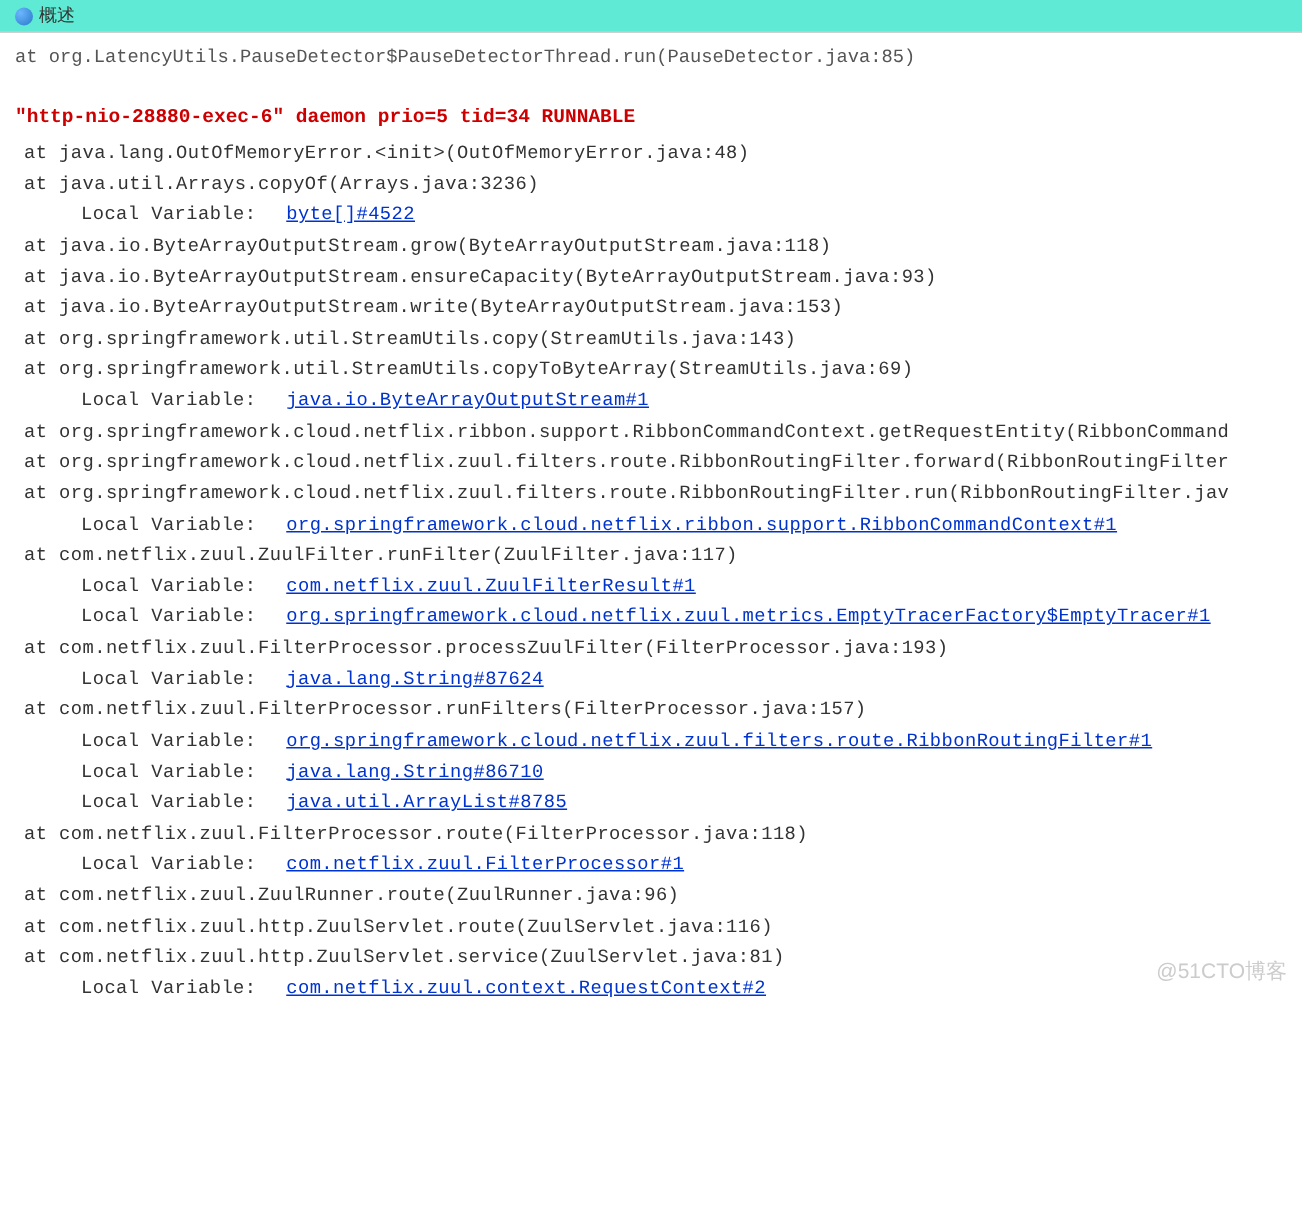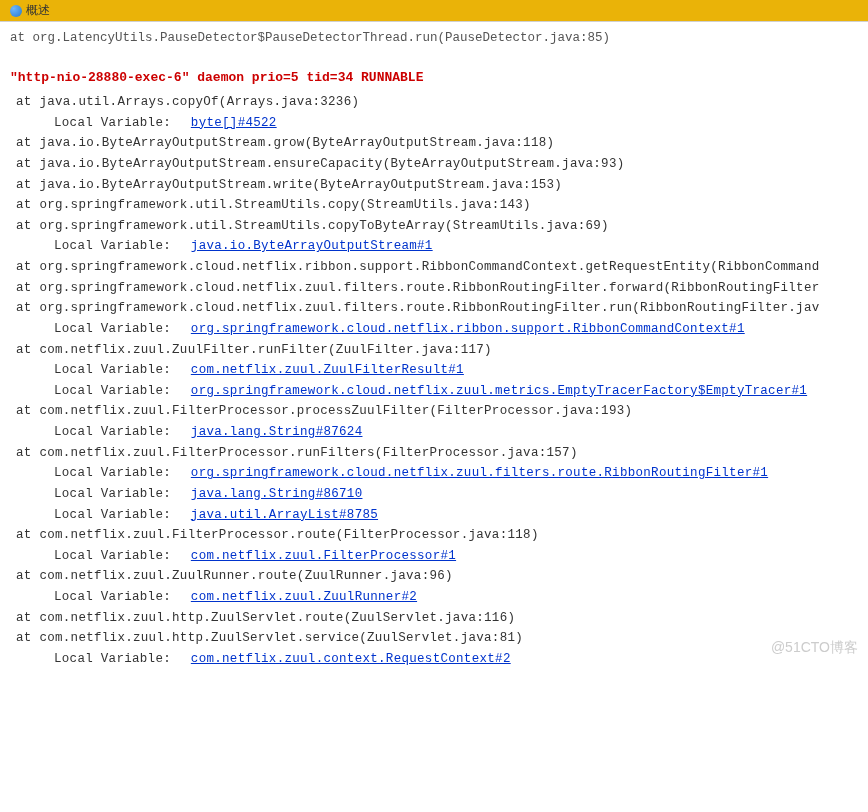--- a/index.html
+++ b/index.html
@@ -10,21 +10,21 @@
     body {
       font-family: 'Courier New', monospace;
       font-size: 13px;
       background: #ffffff;
       color: #333333;
       line-height: 1.65;
       width: 868px;
       position: relative;
     }
     .tab-bar {
-      background: #eab308;
+      background: #5eead4;
       border-bottom: 1px solid #d0d0d0;
       height: 22px;
       display: flex;
       align-items: center;
       padding-left: 4px;
     }
     .tab-item {
       display: flex;
       align-items: center;
       padding: 2px 6px;
@@ -90,20 +90,21 @@
   <div class="tab-item">
     <span class="tab-icon"></span>
     <span>概述</span>
   </div>
 </div>
 
 <div class="content">
   <div class="truncated-line">at org.LatencyUtils.PauseDetector$PauseDetectorThread.run(PauseDetector.java:85)</div>
   <div class="thread-header">"http-nio-28880-exec-6" daemon prio=5 tid=34 RUNNABLE</div>
   <div id="stack-container">
+      <div class="stack-line at-line">at java.lang.OutOfMemoryError.&lt;init&gt;(OutOfMemoryError.java:48)</div>
       <div class="stack-line at-line">at java.util.Arrays.copyOf(Arrays.java:3236)</div>
       <div class="stack-line local-var-line"><span>Local Variable: </span><span class="link">byte[]#4522</span></div>
       <div class="stack-line at-line">at java.io.ByteArrayOutputStream.grow(ByteArrayOutputStream.java:118)</div>
       <div class="stack-line at-line">at java.io.ByteArrayOutputStream.ensureCapacity(ByteArrayOutputStream.java:93)</div>
       <div class="stack-line at-line">at java.io.ByteArrayOutputStream.write(ByteArrayOutputStream.java:153)</div>
       <div class="stack-line at-line">at org.springframework.util.StreamUtils.copy(StreamUtils.java:143)</div>
       <div class="stack-line at-line">at org.springframework.util.StreamUtils.copyToByteArray(StreamUtils.java:69)</div>
       <div class="stack-line local-var-line"><span>Local Variable: </span><span class="link">java.io.ByteArrayOutputStream#1</span></div>
       <div class="stack-line at-line">at org.springframework.cloud.netflix.ribbon.support.RibbonCommandContext.getRequestEntity(RibbonCommand</div>
       <div class="stack-line at-line">at org.springframework.cloud.netflix.zuul.filters.route.RibbonRoutingFilter.forward(RibbonRoutingFilter</div>
@@ -114,20 +115,19 @@
       <div class="stack-line local-var-line"><span>Local Variable: </span><span class="link">org.springframework.cloud.netflix.zuul.metrics.EmptyTracerFactory$EmptyTracer#1</span></div>
       <div class="stack-line at-line">at com.netflix.zuul.FilterProcessor.processZuulFilter(FilterProcessor.java:193)</div>
       <div class="stack-line local-var-line"><span>Local Variable: </span><span class="link">java.lang.String#87624</span></div>
       <div class="stack-line at-line">at com.netflix.zuul.FilterProcessor.runFilters(FilterProcessor.java:157)</div>
       <div class="stack-line local-var-line"><span>Local Variable: </span><span class="link">org.springframework.cloud.netflix.zuul.filters.route.RibbonRoutingFilter#1</span></div>
       <div class="stack-line local-var-line"><span>Local Variable: </span><span class="link">java.lang.String#86710</span></div>
       <div class="stack-line local-var-line"><span>Local Variable: </span><span class="link">java.util.ArrayList#8785</span></div>
       <div class="stack-line at-line">at com.netflix.zuul.FilterProcessor.route(FilterProcessor.java:118)</div>
       <div class="stack-line local-var-line"><span>Local Variable: </span><span class="link">com.netflix.zuul.FilterProcessor#1</span></div>
       <div class="stack-line at-line">at com.netflix.zuul.ZuulRunner.route(ZuulRunner.java:96)</div>
-      <div class="stack-line local-var-line"><span>Local Variable: </span><span class="link">com.netflix.zuul.ZuulRunner#2</span></div>
       <div class="stack-line at-line">at com.netflix.zuul.http.ZuulServlet.route(ZuulServlet.java:116)</div>
       <div class="stack-line at-line">at com.netflix.zuul.http.ZuulServlet.service(ZuulServlet.java:81)</div>
       <div class="stack-line local-var-line"><span>Local Variable: </span><span class="link">com.netflix.zuul.context.RequestContext#2</span></div>
     </div>
 </div>
 
 <div class="watermark">@51CTO博客</div>
 
 </body></html>

